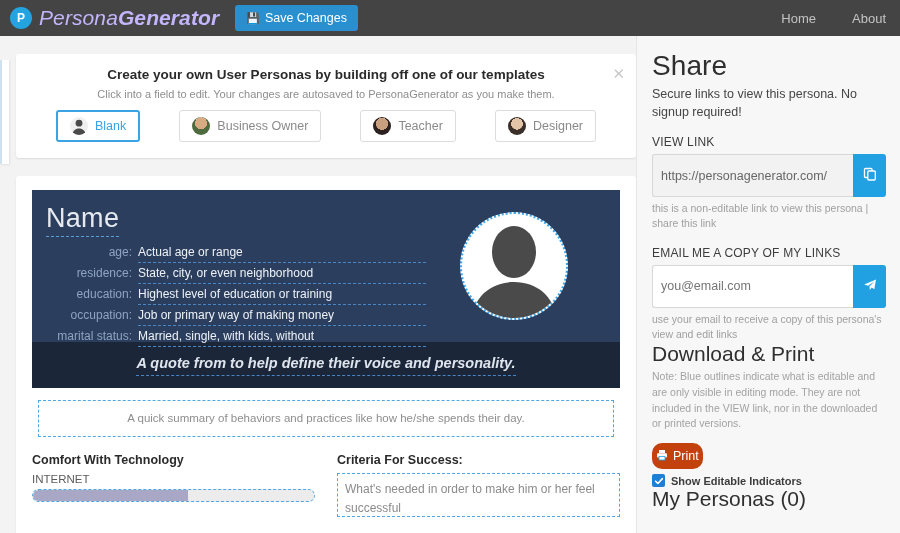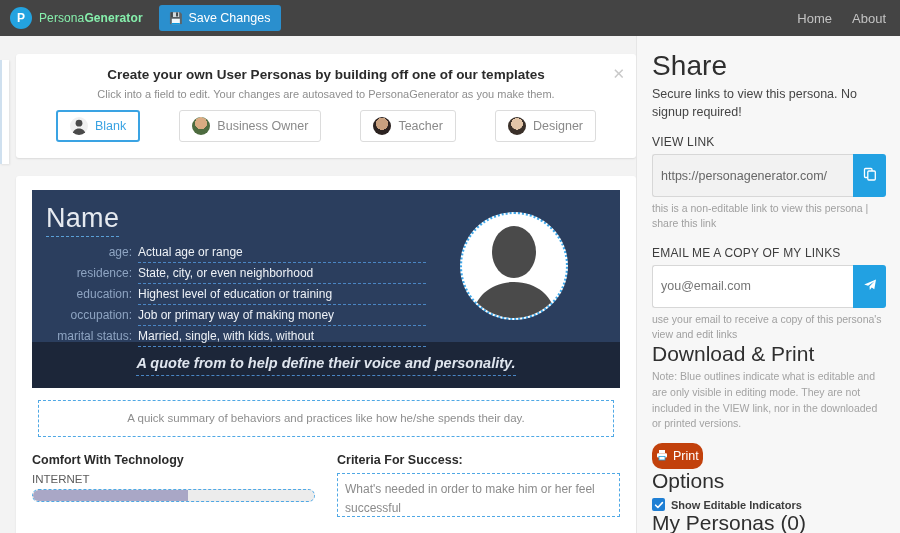--- a/index.html
+++ b/index.html
@@ -20,42 +20,43 @@
   }
   .brand-logo {
     width: 22px; height: 22px; border-radius: 50%;
     background: #23a3e0;
     margin-left: 10px; margin-right: 7px;
     display: flex; align-items: center; justify-content: center;
     flex: 0 0 auto;
   }
   .brand-logo svg { display: block; }
   .brand-text {
-    color: #86efac; font-size: 12px; letter-spacing: .1px;
+    color: #c4b5fd; font-size: 21px; letter-spacing: .1px;
     white-space: nowrap;
+    font-style: italic;
   }
   .brand-text b { font-weight: 700; }
   .brand-text span.thin { font-weight: 400; }
   .save-btn {
     margin-left: 16px;
     background: #2a8fce;
     color: #ffffff;
     border: none;
     border-radius: 3px;
     height: 26px;
     padding: 0 11px;
     font-size: 12.5px;
     font-family: "Liberation Sans", sans-serif;
     display: flex; align-items: center; gap: 5px;
     cursor: pointer;
   }
   .save-btn .gl { font-size: 11px; line-height: 1; opacity: .92; }
   .nav-right {
     margin-left: auto; margin-right: 14px;
-    display: flex; align-items: flex-start; gap: 20px;
+    display: flex; align-items: flex-start; gap: 36px;
   }
   .nav-link {
     color: #c3c3c3; font-size: 13px; text-decoration: none; cursor: pointer;
   }
 
   
   .page {
     position: absolute; top: 36px; left: 0;
     width: 900px; height: 497px;
     background: #ffffff;
@@ -436,21 +437,20 @@
       <span>
         <svg width="12" height="12" viewBox="0 0 12 12">
           <rect x="3" y="1" width="6" height="3" fill="#ffffff"></rect>
           <rect x="1" y="4.2" width="10" height="4.4" rx="1" fill="#ffffff"></rect>
           <rect x="3" y="7.4" width="6" height="3.6" fill="#ffffff" stroke="#22a1e2" stroke-width=".8"></rect>
         </svg>
       </span>
       <span>Print</span>
     </button>
 
-    <div class="sb-h2">Options</div>
     <div class="opt-row">
       <span class="cbx">
         <svg width="10" height="10" viewBox="0 0 10 10">
           <path d="M1.6 5.2 3.9 7.5 8.4 2.6" fill="none" stroke="#ffffff" stroke-width="1.6" stroke-linecap="round" stroke-linejoin="round"></path>
         </svg>
       </span>
       <span class="opt-text">Show Editable Indicators</span>
     </div>
 
     <div class="sb-h2">My Personas (0)</div>

